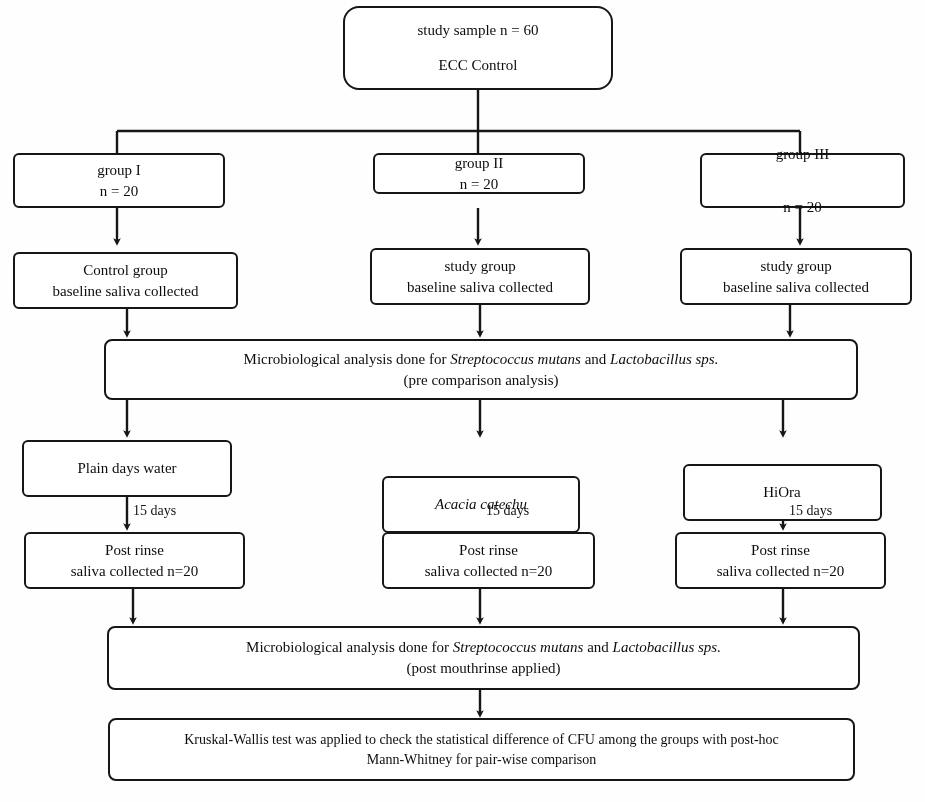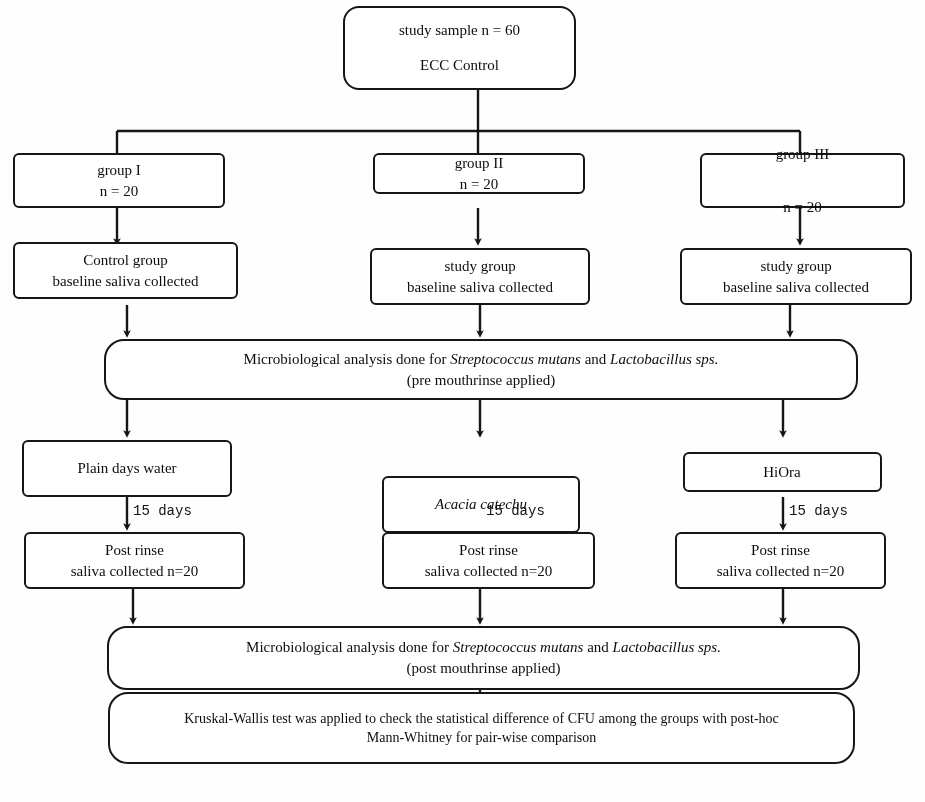--- a/index.html
+++ b/index.html
@@ -41,39 +41,39 @@
     font-size: 15px;
     color: #0d0d0d;
     padding: 2px 8px;
     z-index: 2;
   }
   .node .line {
     display: block;
     white-space: nowrap;
   }
   .node.wide {
-    border-radius: 20px;
+    border-radius: 8px;
     font-size: 15px;
     align-items: center;
   }
   .node.wide .line {
     white-space: nowrap;
   }
   .node.big-top {
     border-radius: 16px;
   }
   .node.big-top .line:first-child {
     margin-bottom: 14px;
   }
   .ital {
     font-style: italic;
   }
   .edge-label {
     position: absolute;
-    font-family: Liberation Mono, monospace;
+    font-family: Liberation Serif, serif;
     font-size: 14px;
     color: #121212;
     white-space: nowrap;
     z-index: 3;
   }
   .final .line {
     white-space: nowrap;
   }
 </style>
 </head>
@@ -124,69 +124,69 @@
       <path d="M133,589 L133,621" marker-end="url(#arrowhead)"></path>
       <path d="M480,589 L480,621" marker-end="url(#arrowhead)"></path>
       <path d="M783,589 L783,621" marker-end="url(#arrowhead)"></path>
     </g>
 
     <g stroke="#161616" stroke-width="2.4" fill="none">
       <path d="M480,690 L480,714" marker-end="url(#arrowhead)"></path>
     </g>
   </svg>
 
-  <div class="node big-top" style="left:343px; top:6px; width:233px; height:84px;">
+  <div class="node big-top" style="left:343px; top:6px; width:270px; height:84px;">
     <span class="line">study sample n = 60</span>
     <span class="line">ECC Control</span>
   </div>
 
   <div class="node" style="left:13px; top:153px; width:212px; height:55px;">
     <span class="line">group I</span>
     <span class="line">n = 20</span>
   </div>
 
   <div class="node" style="left:373px; top:153px; width:212px; height:41px;">
     <span class="line">group II</span>
     <span class="line">n = 20</span>
   </div>
 
   <div class="node" style="left:700px; top:153px; width:205px; height:55px;gap:32px;">
     <span class="line">group III</span>
     <span class="line">n = 20</span>
   </div>
 
-  <div class="node" style="left:13px; top:242px; width:225px; height:57px;">
+  <div class="node" style="left:13px; top:252px; width:225px; height:57px;">
     <span class="line">Control group</span>
     <span class="line">baseline saliva collected</span>
   </div>
 
   <div class="node" style="left:370px; top:248px; width:220px; height:57px;">
     <span class="line">study group</span>
     <span class="line">baseline saliva collected</span>
   </div>
 
   <div class="node" style="left:680px; top:248px; width:232px; height:57px;">
     <span class="line">study group</span>
     <span class="line">baseline saliva collected</span>
   </div>
 
   <div class="node wide" style="left:104px; top:339px; width:754px; height:61px;">
     <span class="line"><span>Microbiological analysis done for </span><span class="ital">Streptococcus mutans</span><span> and </span><span class="ital">Lactobacillus sps.</span></span>
-    <span class="line">(pre mouthrinse applied)</span>
+    <span class="line">(pre comparison analysis)</span>
   </div>
 
   <div class="node" style="left:22px; top:440px; width:210px; height:57px;">
     <span class="line">Plain days water</span>
   </div>
 
   <div class="node" style="left:382px; top:440px; width:198px; height:57px;margin-top:36px;">
     <span class="line ital">Acacia catechu</span>
   </div>
 
-  <div class="node" style="left:683px; top:452px; width:199px; height:40px;padding-left:7px;">
+  <div class="node" style="left:683px; top:464px; width:199px; height:57px;padding-left:7px;">
     <span class="line">HiOra</span>
   </div>
 
   <div class="edge-label" style="left:133px; top:503px;">15 days</div>
   <div class="edge-label" style="left:486px; top:503px;">15 days</div>
   <div class="edge-label" style="left:789px; top:503px;">15 days</div>
 
   <div class="node" style="left:24px; top:532px; width:221px; height:57px;">
     <span class="line">Post rinse</span>
     <span class="line">saliva collected n=20</span>
@@ -200,18 +200,18 @@
   <div class="node" style="left:675px; top:532px; width:211px; height:57px;">
     <span class="line">Post rinse</span>
     <span class="line">saliva collected n=20</span>
   </div>
 
   <div class="node wide" style="left:107px; top:626px; width:753px; height:64px;">
     <span class="line"><span>Microbiological analysis done for </span><span class="ital">Streptococcus mutans</span><span> and </span><span class="ital">Lactobacillus sps.</span></span>
     <span class="line">(post mouthrinse applied)</span>
   </div>
 
-  <div class="node wide final" style="left:108px; top:692px; width:747px; height:72px; font-size:14px;">
+  <div class="node wide final" style="left:108px; top:718px; width:747px; height:63px; font-size:14px;">
     <span class="line">Kruskal-Wallis test was applied to check the statistical difference of CFU among the groups with post-hoc</span>
     <span class="line">Mann-Whitney for pair-wise comparison</span>
   </div>
 
 </div>
 
 </body></html>

